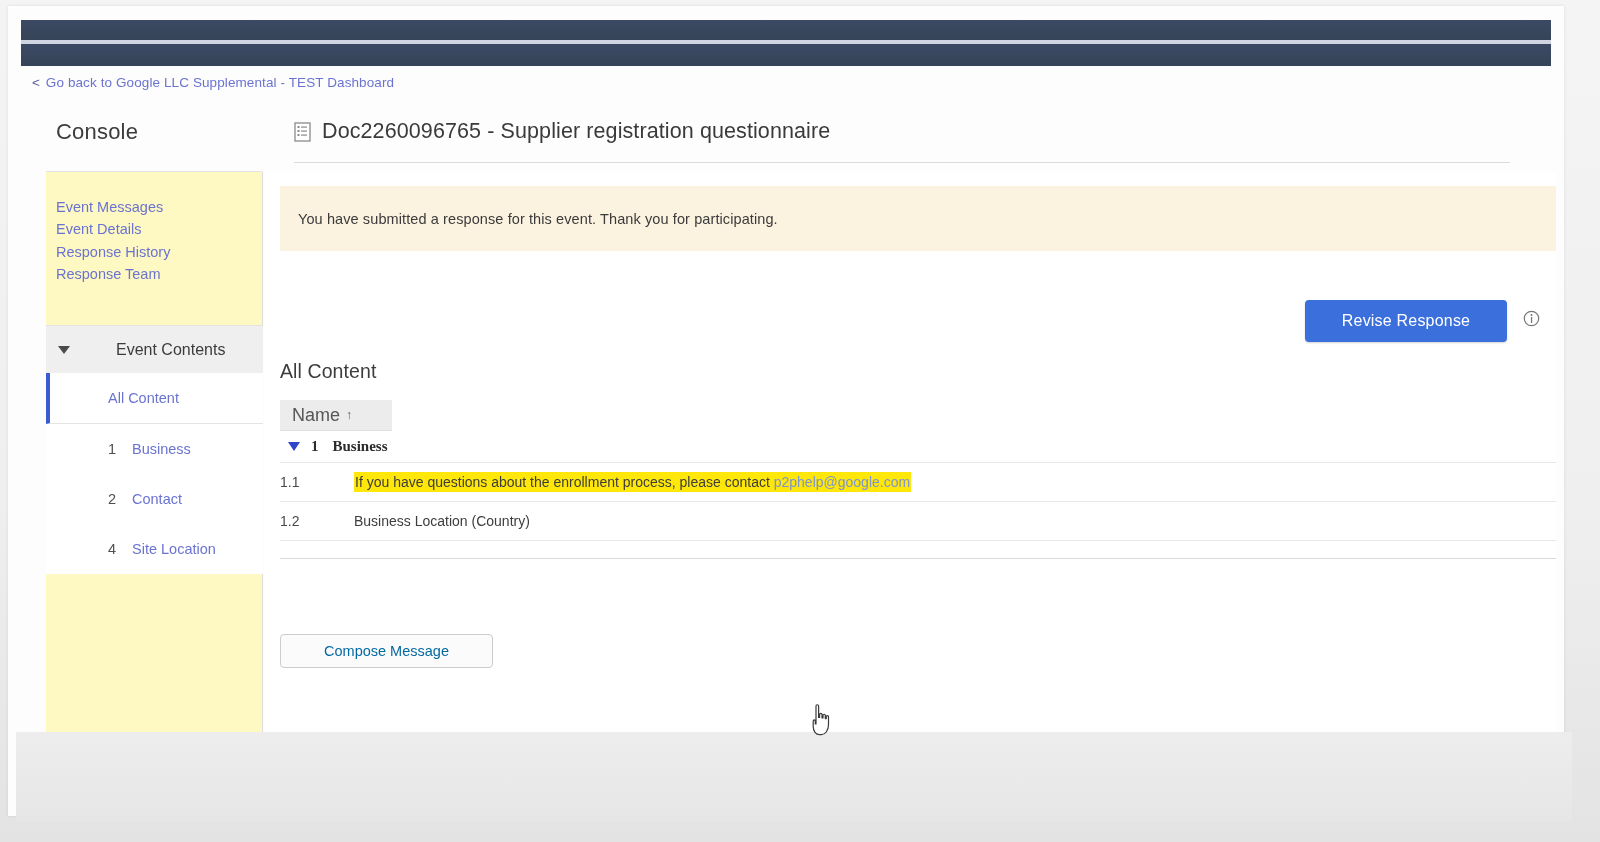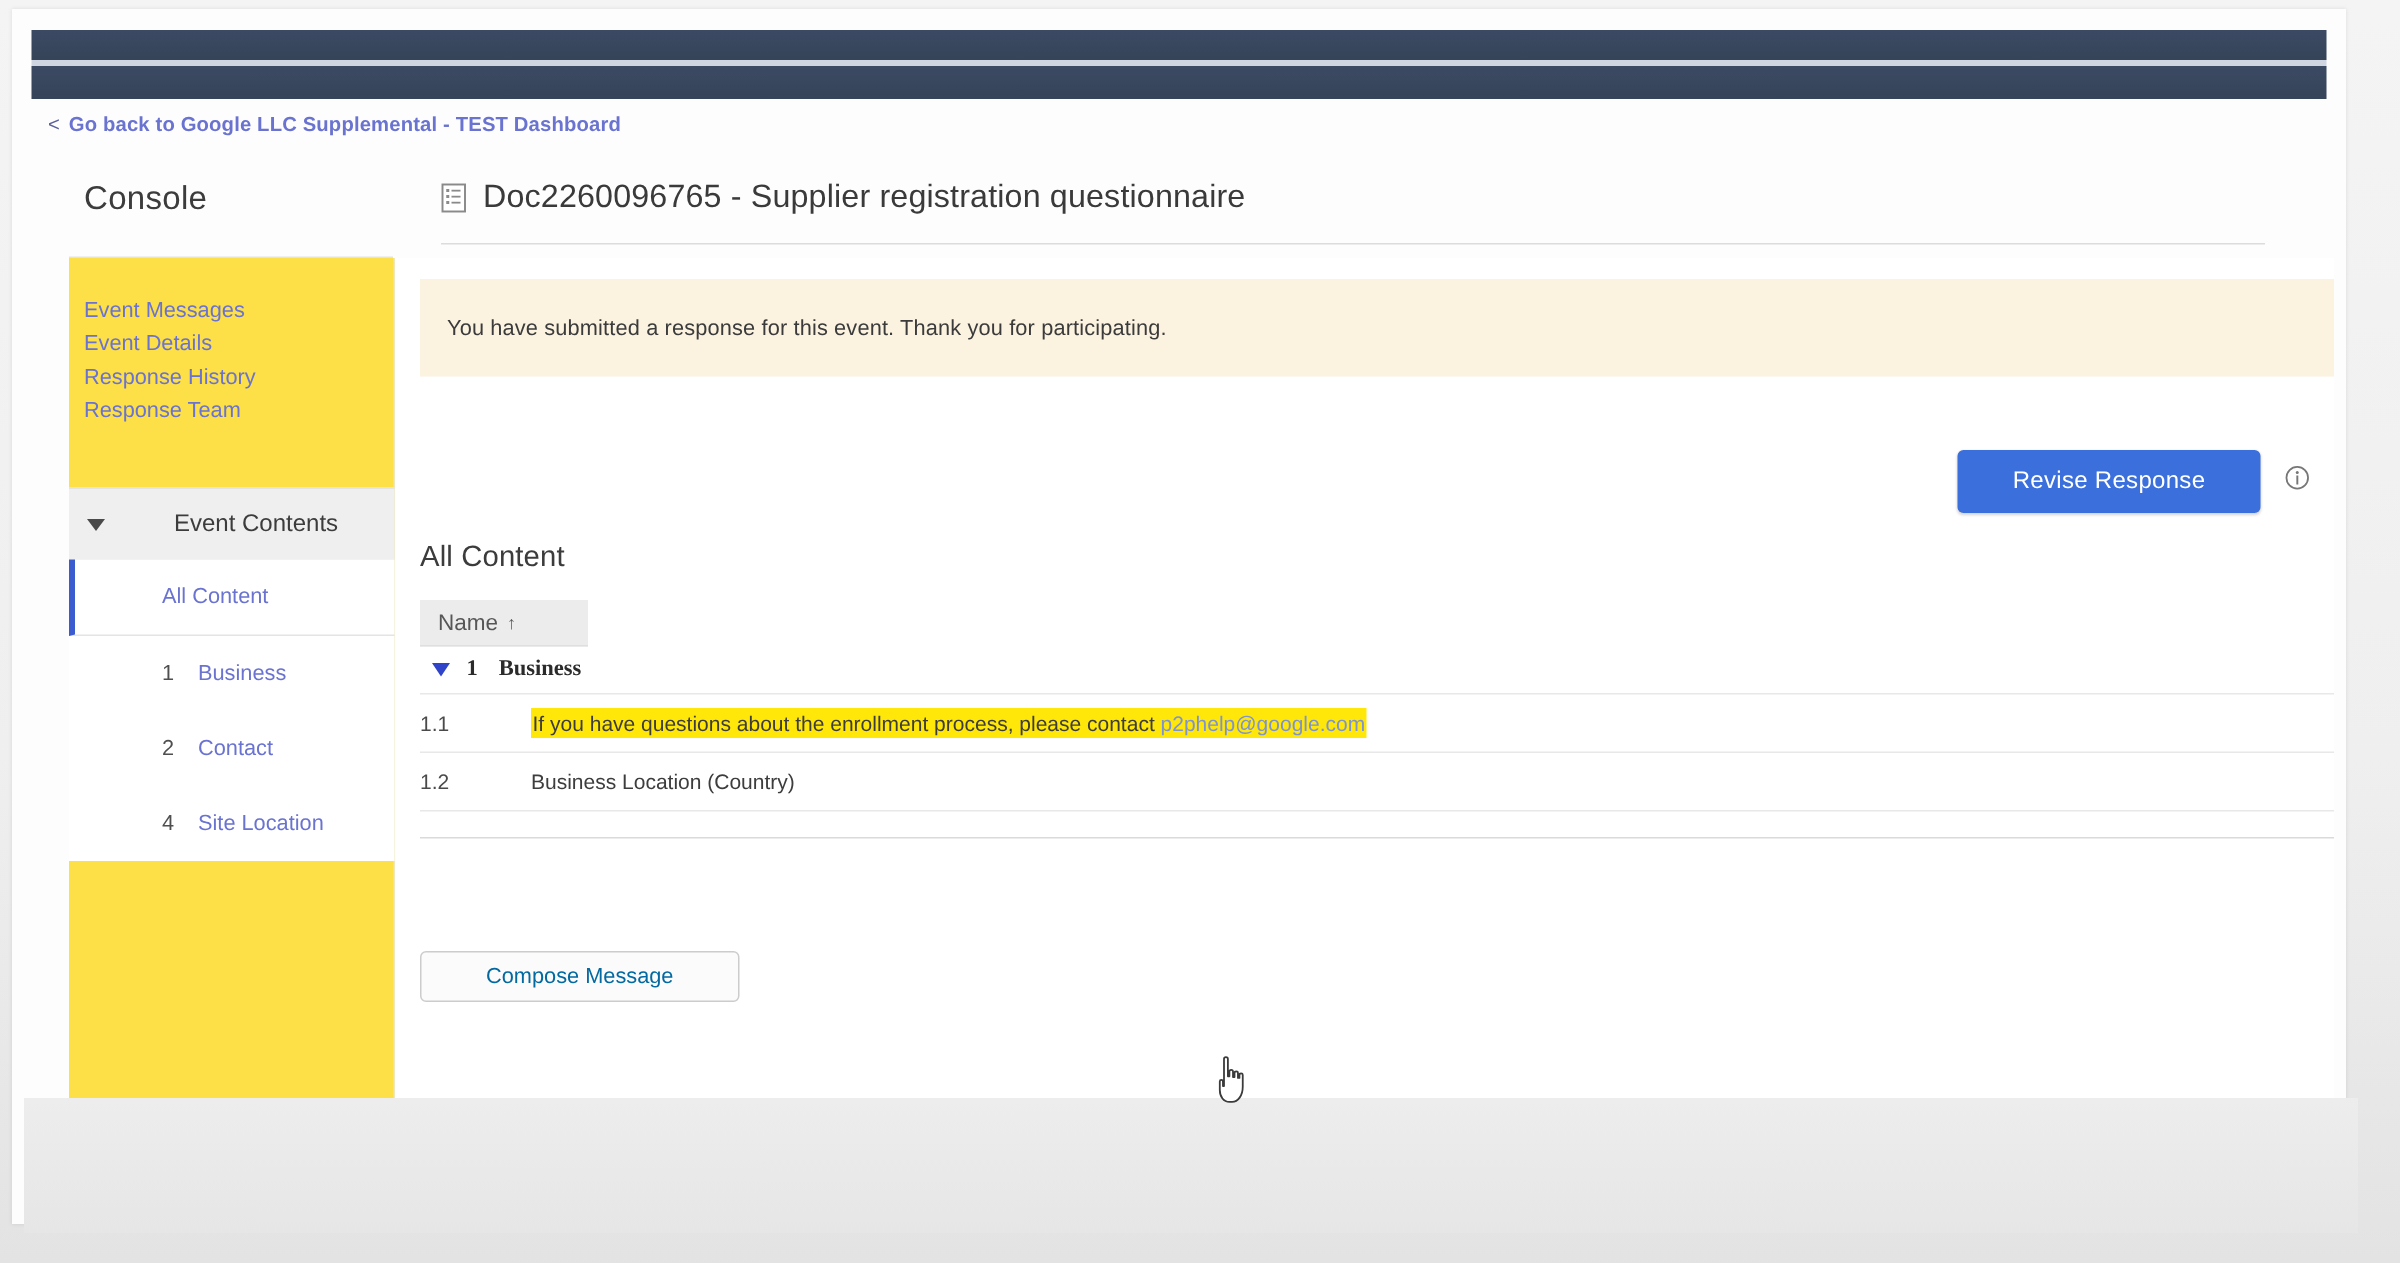--- a/index.html
+++ b/index.html
@@ -51,21 +51,21 @@
   #breadcrumb {
     position: absolute;
     left: 24px;
     top: 69px;
     font-size: 13.5px;
     color: #6a73d0;
     letter-spacing: .1px;
     white-space: nowrap;
   }
   #breadcrumb .chev { color: #5a5f9c; margin-right: 2px; }
-  #breadcrumb-link { color: #6a73d0; text-decoration: none; font-weight: bold; }
+  #breadcrumb-link { color: #6a73d0; text-decoration: none; }
 
   
   #console-title {
     position: absolute;
     left: 48px;
     top: 113px;
     font-size: 22px;
     color: #3c3c3c;
     letter-spacing: .2px;
   }
@@ -106,21 +106,21 @@
     background: #e2e2e2;
   }
 
   
   #sidebar {
     position: absolute;
     left: 38px;
     top: 166px;
     width: 217px;
     height: 560px;
-    background: #fde047;
+    background: #fef9c3;
     border-right: 1px solid #dddddd;
   }
   #sidebar-links {
     padding: 24px 0 0 10px;
   }
   .side-link {
     display: block;
     font-size: 14.5px;
     color: #6a73d0;
     line-height: 22.4px;
@@ -260,21 +260,21 @@
   #table-head {
     width: 112px;
     height: 31px;
     background: #ececec;
     display: flex;
     align-items: center;
     padding-left: 12px;
     border-bottom: 1px solid #dfdfdf;
   }
   #table-head-label {
-    font-size: 15px;
+    font-size: 18px;
     color: #575757;
   }
   #sort-arrow { margin-left: 6px; font-size: 12px; color: #575757; }
 
   .trow {
     height: 39px;
     display: flex;
     align-items: center;
     border-bottom: 1px solid #e8e8e8;
     white-space: nowrap;

